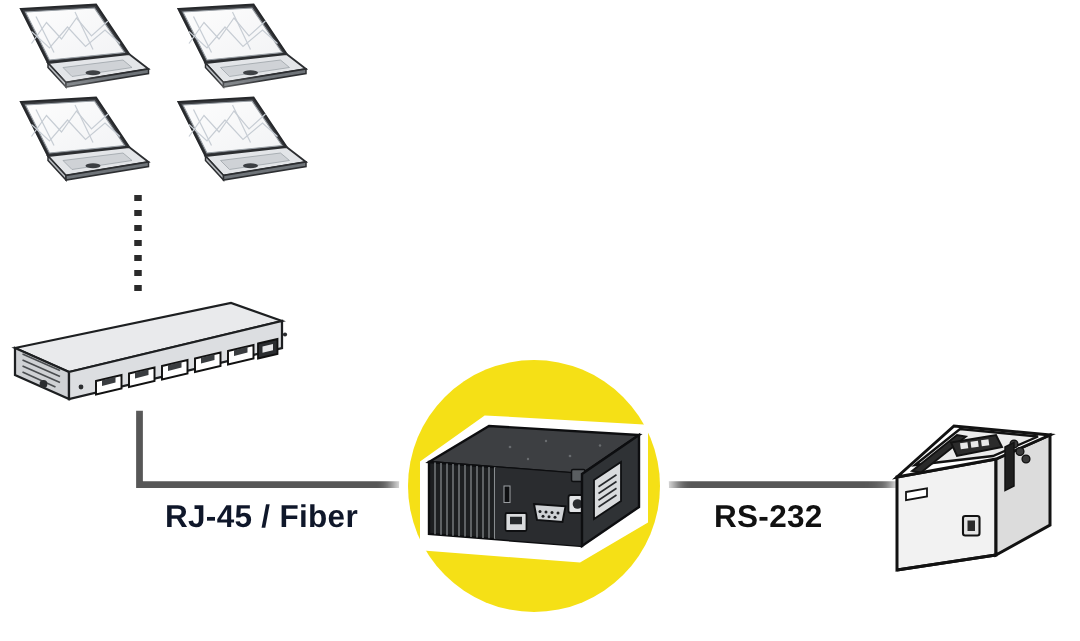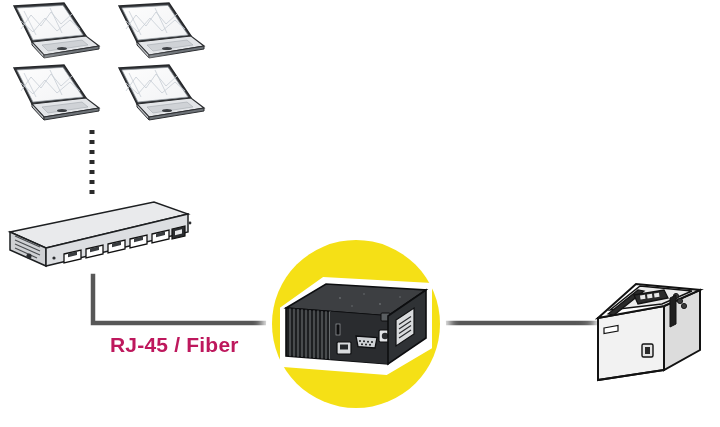--- a/index.html
+++ b/index.html
@@ -345,16 +345,17 @@
         <rect x="54" y="82" width="11" height="13" rx="1.5" fill="#e4e4e4" stroke="#121212" stroke-width="1.4"></rect>
         <rect x="57" y="85" width="5" height="7" fill="#2a2a2a"></rect>
       </g>
 
       <path d="M16,66 L30,63.5 L30,69 L16,71.5 Z" fill="#ffffff" stroke="#121212" stroke-width="1.2"></path>
 
       <path d="M10,118 L76,108" stroke="#121212" stroke-width="2" fill="none"></path>
     </svg>
   </div>
 
-  <div class="conn-label" id="label-rj45" style="color: #be185d;">RJ-45 / Fiber</div>
-
+  <div class="conn-label" id="label-rj45" style="color: #0f172a;">RJ-45 / Fiber</div>
+
+  <div class="conn-label" id="label-rs232" style="color: rgb(17, 17, 17);">RS-232</div>
 
 </div>
 
 </body></html>

